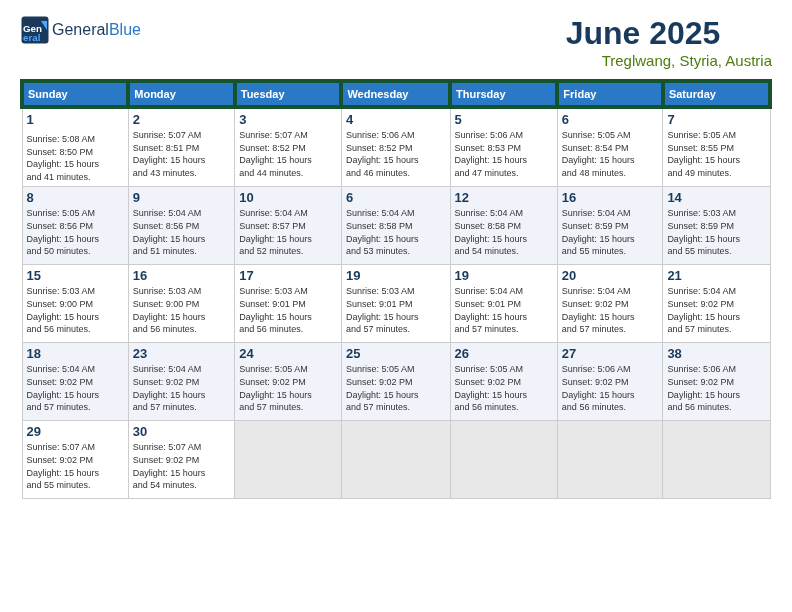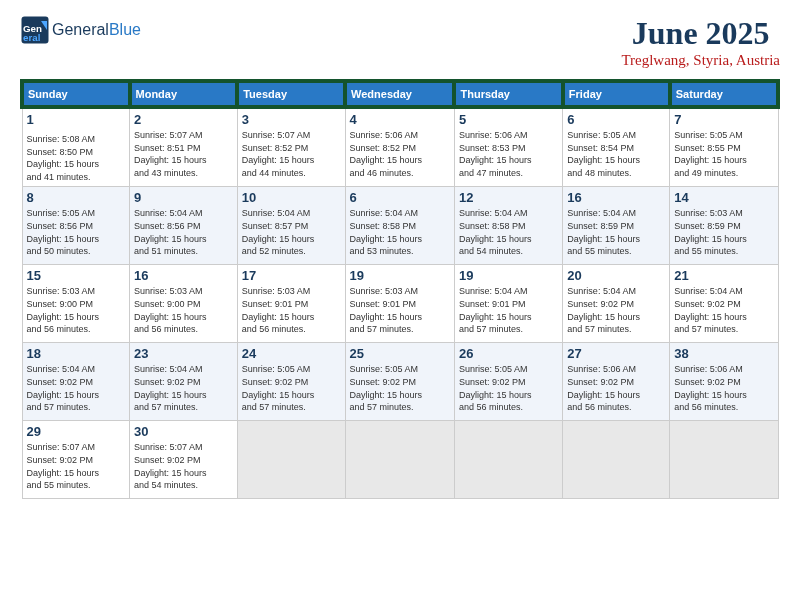--- a/index.html
+++ b/index.html
@@ -6,49 +6,49 @@
     body {
       width: 792px;
       height: 612px;
       font-family: Arial, sans-serif;
       background: #fff;
       overflow: hidden;
     }
     .page {
       width: 792px;
       height: 444px;
-      padding: 15px 12px 10px 20px;
+      padding: 15px 20px 10px 20px;
     }
     .header {
       display: flex;
       justify-content: space-between;
       align-items: flex-start;
       margin-bottom: 10px;
     }
     .logo {
       display: flex;
       align-items: center;
     }
     .logo-icon {
       width: 30px;
       height: 30px;
       margin-right: 2px;
     }
     .title-block {
-      text-align: center;
-      font-family: Liberation Serif, serif;
+      text-align: left;
     }
     .month-title {
       font-size: 32px;
       font-weight: bold;
       color: #1a3a5c;
     }
     .location {
       font-size: 15px;
-      color: #b91c1c;
+      color: #4d7c0f;
+      margin-left: 36px;
     }
     table {
       width: 100%;
       border-collapse: collapse;
       font-size: 9.5px;
     }
     thead tr th {
       background: #2979c6;
       color: #fff;
       font-weight: bold;

